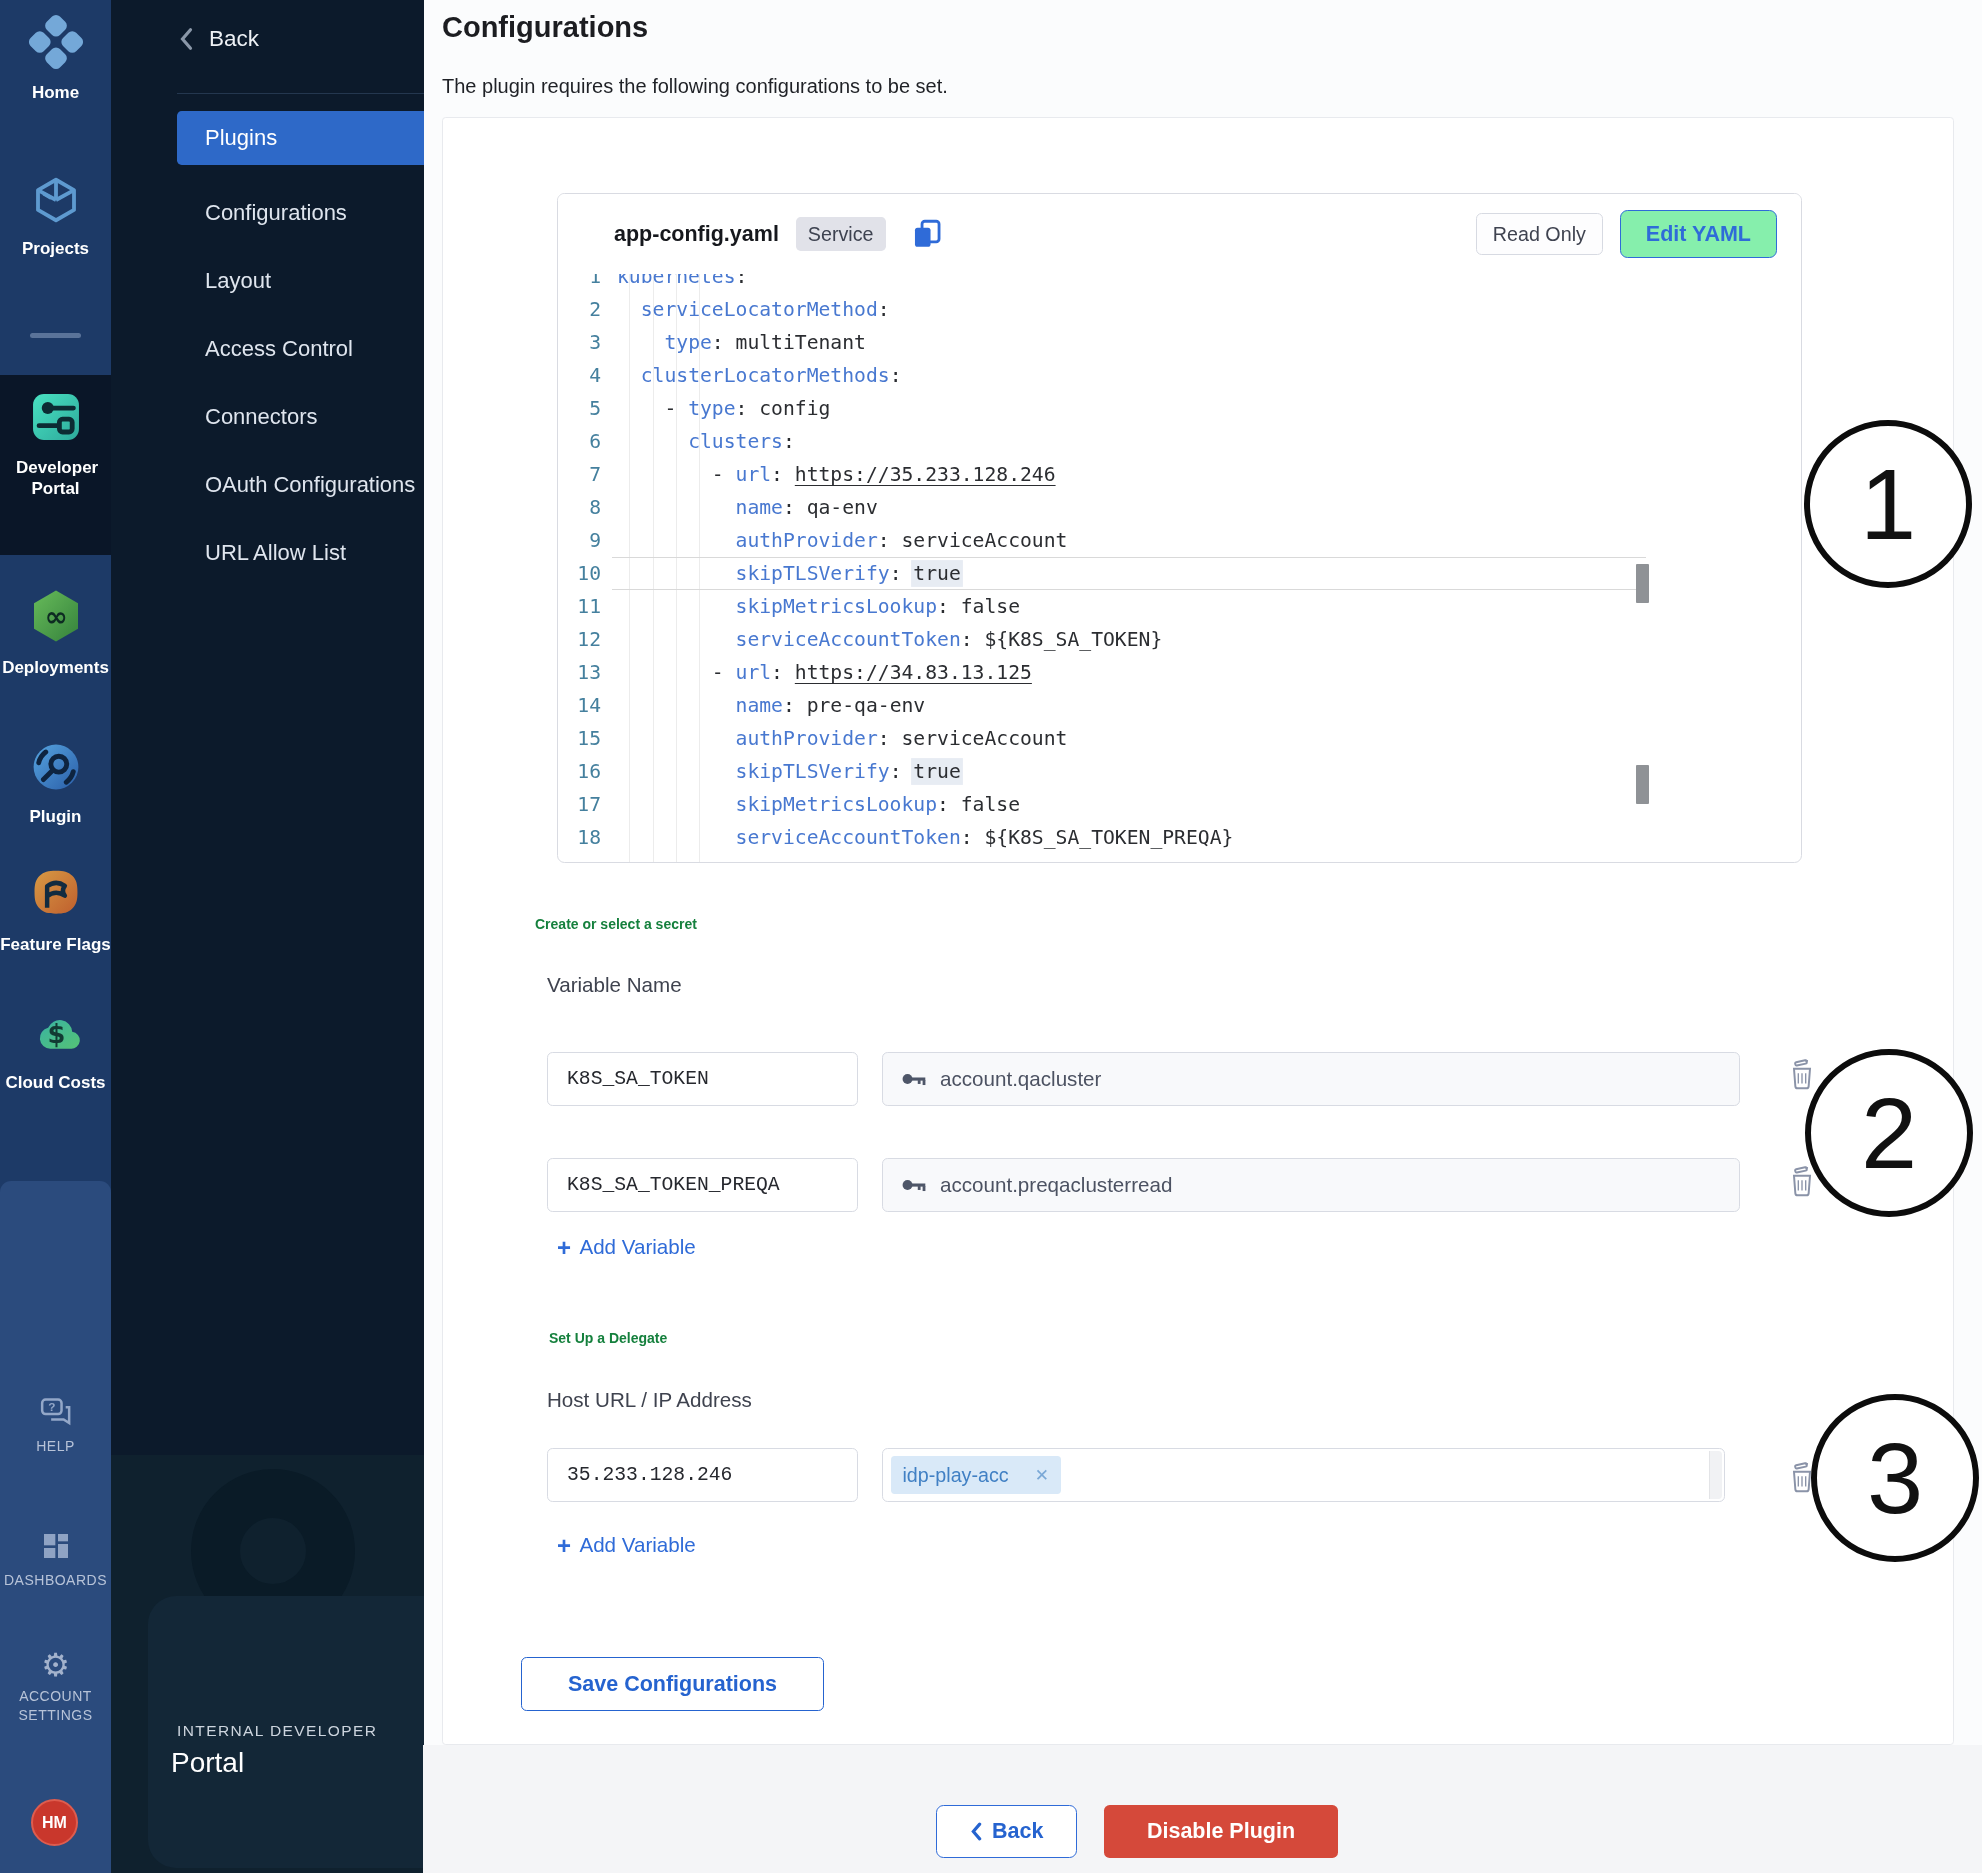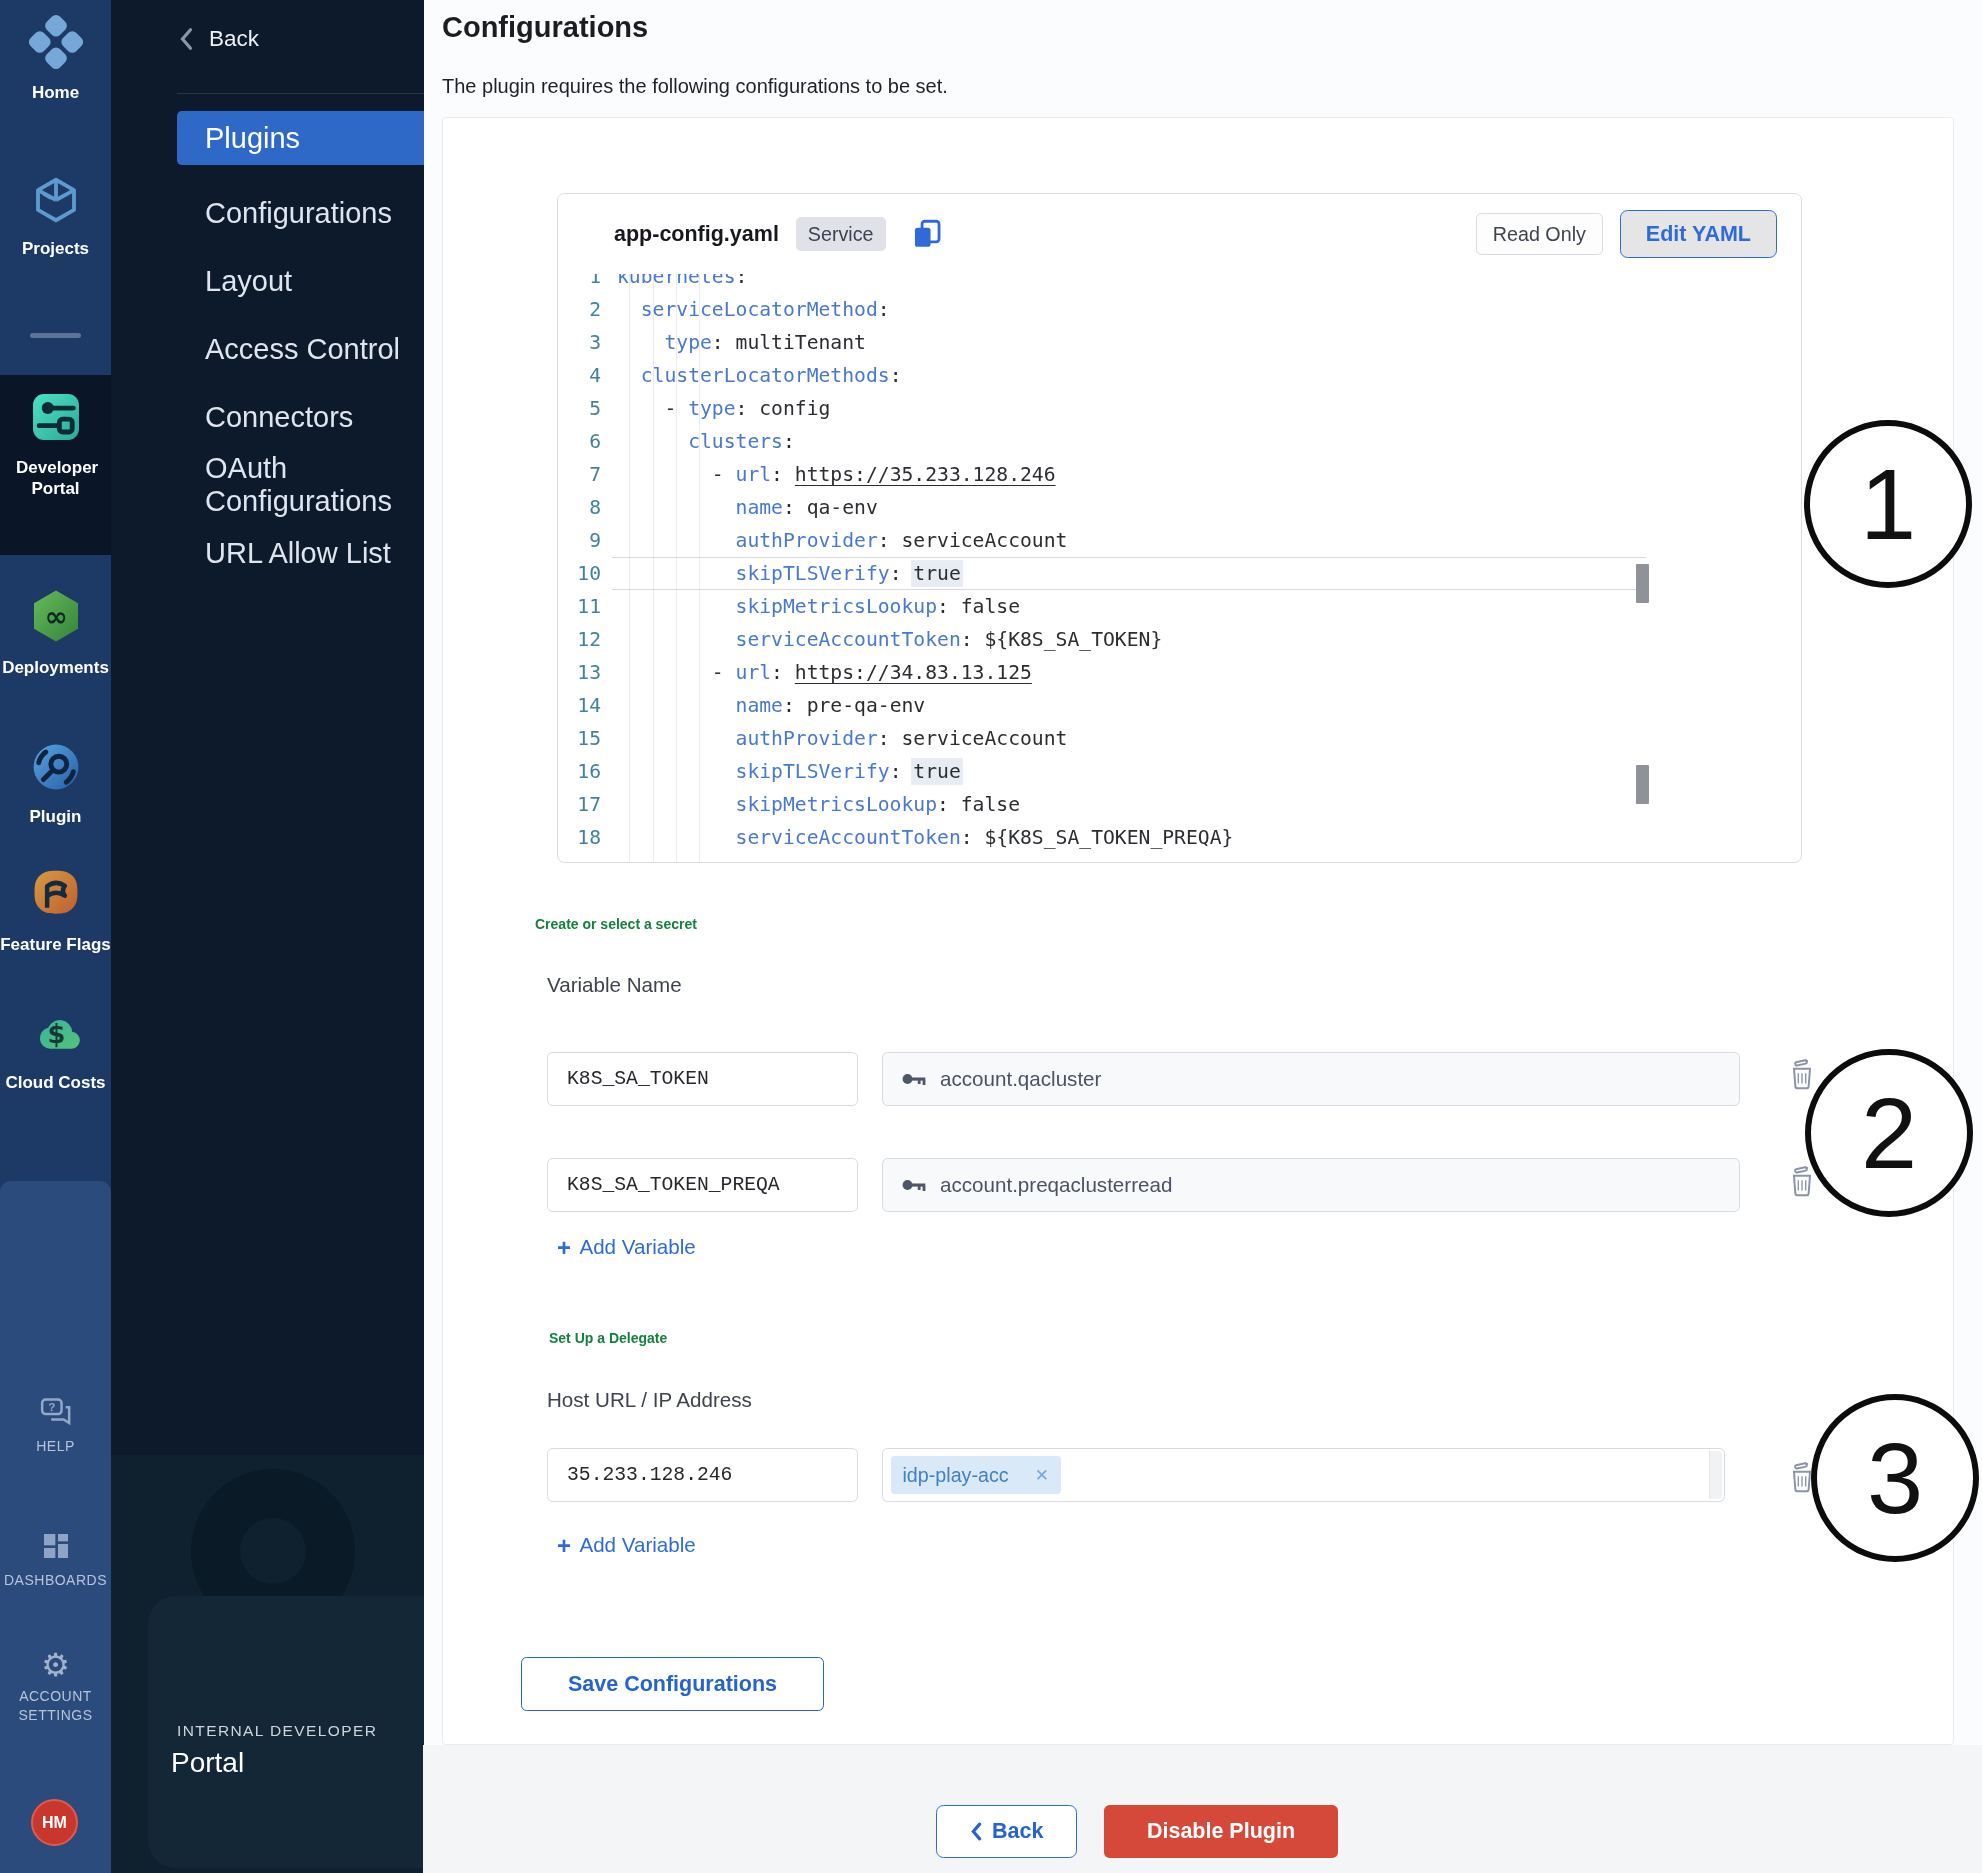--- a/index.html
+++ b/index.html
@@ -22,42 +22,42 @@
   .util-item{position:absolute;left:0;width:111px;text-align:center;color:#b7c3d8;}
   .util-item .lbl{display:block;font-size:14px;letter-spacing:0.5px;color:#b7c3d8;margin-top:5.6px;line-height:19.7px;}
   .chevron-down{position:absolute;left:0;top:1145px;width:111px;text-align:center;color:#5d7ca6;font-size:22.5px;}
   .avatar{position:absolute;left:31px;top:1799px;width:47px;height:47px;border-radius:50%;background:#c9372c;border:2.8px solid #de5c4e;
     color:#fff;font-weight:700;font-size:16px;display:flex;align-items:center;justify-content:center;box-sizing:border-box;}
   
   .subnav{position:absolute;left:111px;top:0;width:313px;height:1874px;background:#0c1a2b;overflow:hidden;}
   .subnav .back-row{position:absolute;left:66px;top:26px;display:flex;align-items:center;gap:13px;color:#eef1f5;font-size:22.5px;}
   .subnav .divider{position:absolute;left:66px;top:93px;right:0;height:0.9px;background:#24374f;}
   .subnav-items{position:absolute;left:0;top:111px;width:313px;}
-  .subnav-item{height:68px;display:flex;align-items:center;padding-left:94px;box-sizing:border-box;color:#dfe5ee;font-size:29px;cursor:pointer;}
+  .subnav-item{height:68px;display:flex;align-items:center;padding-left:94px;box-sizing:border-box;color:#dfe5ee;font-size:22px;cursor:pointer;}
   .subnav-item.active{margin-left:66px;padding-left:28px;height:54px;margin-bottom:14px;background:#2e69c8;border-radius:4.7px 0 0 4.7px;color:#fff;}
   .subnav-footer{position:absolute;left:0;top:1455px;width:313px;height:419px;background:#0f212e;}
   .donut{position:absolute;left:80px;top:14px;width:66px;height:66px;border:49px solid #0a1b27;border-radius:50%;}
   .illus-rect{position:absolute;left:37px;top:141px;width:309px;height:272px;border-radius:28px;background:#132737;}
   .subnav-footer .l1{position:absolute;left:66px;top:267px;color:#cdd5de;font-size:15.5px;letter-spacing:1.4px;}
   .subnav-footer .l2{position:absolute;left:60px;top:292px;color:#ffffff;font-size:28px;font-weight:400;}
   
   .main{position:absolute;left:423px;top:0;width:1559px;height:1874px;}
   .page-title{position:absolute;left:19px;top:11.2px;font-size:29px;font-weight:700;color:#1c1d21;}
   .page-subtitle{position:absolute;left:19px;top:75px;font-size:20px;color:#1f2126;}
   .panel{position:absolute;left:19px;top:117px;width:1512px;height:1628px;background:#fff;border:0.9px solid #e8eaee;border-radius:3.7px;box-sizing:border-box;}
   .below-strip{position:absolute;left:0;top:1745px;width:1559px;height:128px;background:#f4f5f7;}
   
   .yaml-card{position:absolute;left:114px;top:75px;width:1245px;height:670px;border:0.9px solid #d9dbe2;border-radius:7.5px;box-sizing:border-box;background:#fff;overflow:hidden;}
   .yaml-header{position:relative;height:80px;display:flex;align-items:center;padding:0 24px 0 56px;gap:17px;background:#fff;z-index:2;}
   .yaml-filename{font-size:21.5px;font-weight:700;color:#16181d;}
   .yaml-badge{background:#e1e2e9;color:#3d4250;font-size:19.7px;border-radius:4.7px;padding:5.6px 12px;}
   .copy-icon{margin-left:7.5px;cursor:pointer;}
   .yaml-header .spacer{flex:1;}
   .readonly-chip{border:0.9px solid #d7dae2;border-radius:5.6px;background:#fdfdfe;color:#3f4350;font-size:19.7px;padding:8.4px 16px;}
-  .edit-yaml-btn{border:1.9px solid #2f6bd8;border-radius:7.5px;background:#e5e5e5;color:#2f6bd8;font-size:21.5px;font-weight:700;padding:10.3px 25px;cursor:pointer;text-align:right;}
+  .edit-yaml-btn{border:1.9px solid #2f6bd8;border-radius:7.5px;background:#86efac;color:#2f6bd8;font-size:21.5px;font-weight:700;padding:10.3px 25px;cursor:pointer;text-align:right;}
   .code-body{position:relative;height:588px;overflow:hidden;font-family:"DejaVu Sans Mono",monospace;font-size:19.7px;}
   .code-stack{margin-top:-14px;}
   .code-line{display:flex;height:33px;line-height:33px;position:relative;}
   .ln{width:43px;text-align:right;padding-right:16px;color:#45809e;flex:none;}
   .lc{white-space:pre;color:#2b2d31;}
   .tok-k{color:#4878d0;}
   .tok-p{color:#2b2d31;}
   .tok-l{color:#2b2d31;text-decoration:underline;text-underline-offset:3.7px;}
   .tok-h{color:#2b2d31;background:#e7ecf3;box-shadow:0 0 0 1.9px #e7ecf3;}
   .code-line.current::after{content:'';position:absolute;left:54px;right:155px;top:0;bottom:0;border-top:0.9px solid #d9d9d9;border-bottom:0.9px solid #d9d9d9;pointer-events:none;}

